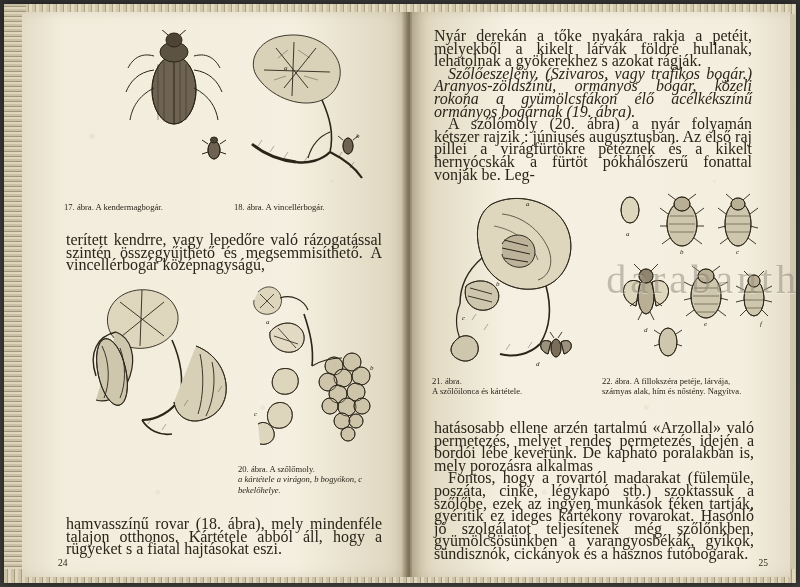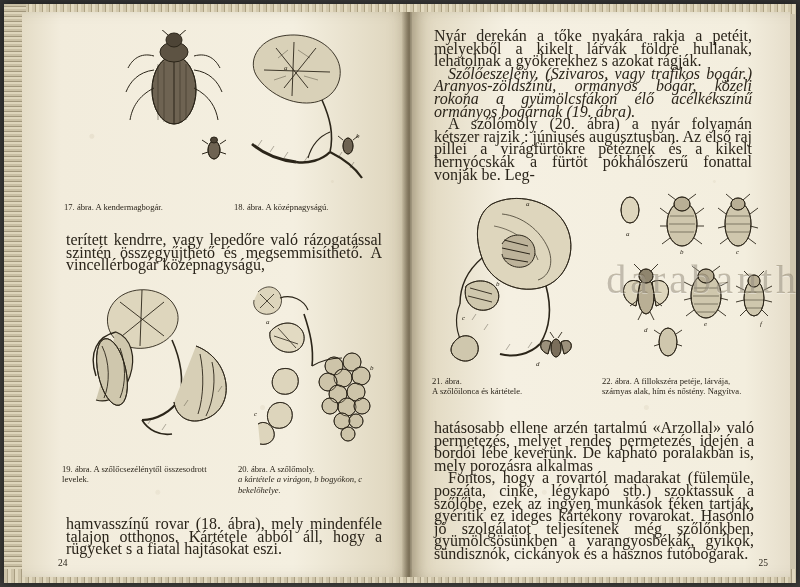--- a/index.html
+++ b/index.html
@@ -166,21 +166,21 @@
 
       <div class="col" style="left:42px;top:190px;width:130px;">
         <div class="caption">
           <span>17. ábra.</span>
           <span>A kendermagbogár.</span>
         </div>
       </div>
       <div class="col" style="left:212px;top:190px;width:150px;">
         <div class="caption">
           <span>18. ábra.</span>
-          <span>A középnagyságú.</span>
+          <span>A vincellérbogár.</span>
         </div>
       </div>
 
       <div class="col" style="left:44px;top:222px;width:316px;">
         <p class="body noind">terített kendrre, vagy lepedőre való rázogatással szintén összegyűjthető és megsemmisíthető. A vincellérbogár középnagyságú,</p>
       </div>
 
       <div class="fig" style="left:54px;top:268px;">
         <svg width="180" height="168" viewBox="0 0 180 168">
           <g stroke="#2b2519" fill="none" stroke-width="0.9">
@@ -253,26 +253,20 @@
             <path d="M26 130 C34 126 42 130 44 138 C46 148 38 156 28 154 C18 152 16 136 26 130 Z"></path>
             <path d="M10 150 C16 146 24 150 26 158 C28 166 20 172 12 170" fill="#ddd5bc"></path>
             <path d="M10 150 C16 146 24 150 26 158 C28 166 20 172 12 170"></path>
           </g>
           <text x="18" y="50" font-size="7" font-style="italic" fill="#2b2519" font-family="Liberation Serif, serif">a</text>
           <text x="122" y="96" font-size="7" font-style="italic" fill="#2b2519" font-family="Liberation Serif, serif">b</text>
           <text x="6" y="142" font-size="7" font-style="italic" fill="#2b2519" font-family="Liberation Serif, serif">c</text>
         </svg>
       </div>
 
-      <div class="col" style="left:40px;top:452px;width:156px;">
-        <div class="caption">
-          <span>19. ábra.</span>
-          <span>A szőlőcsezélénytől összesodrott levelek.</span>
-        </div>
-      </div>
       <div class="col" style="left:216px;top:452px;width:154px;">
         <div class="caption">
           <span>20. ábra.</span>
           <span>A szőlőmoly.</span>
           <div class="it" style="font-style:italic;">a kártétele a virágon, b bogyókon, c bekelőhelye.</div>
         </div>
       </div>
 
       <div class="col" style="left:44px;top:506px;width:316px;">
         <p class="body noind">hamvasszínű rovar (18. ábra), mely mindenféle talajon otthonos. Kártétele abból áll, hogy a rügyeket s a fiatal hajtásokat eszi.</p>

